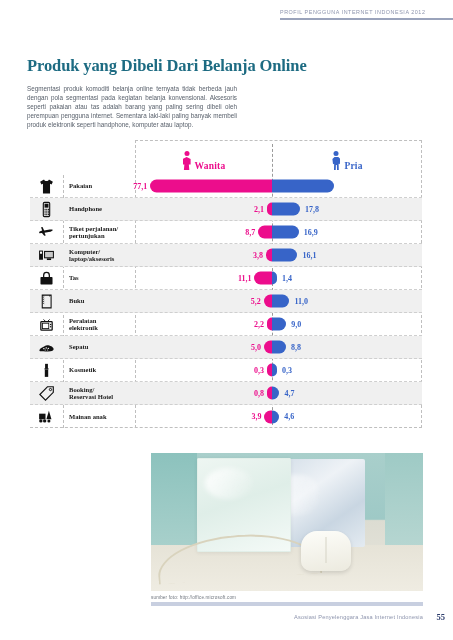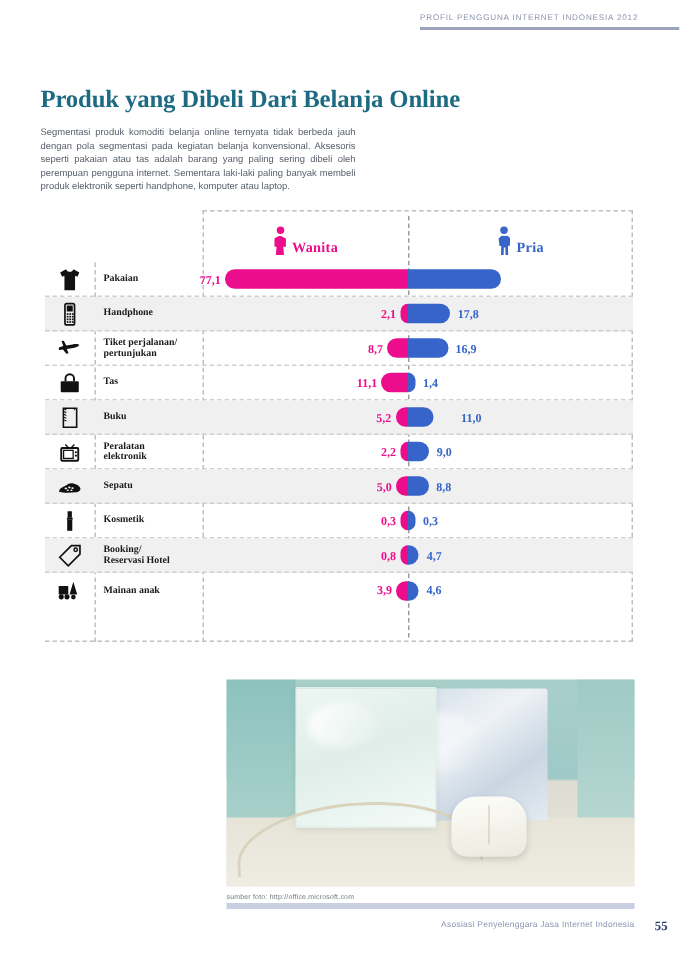--- a/index.html
+++ b/index.html
@@ -259,20 +259,40 @@
           <div class="name-cell">Tiket perjalanan/<br>pertunjukan</div>
           <div class="bar-cell">
             <div class="barwrap">
               <div class="bar w" style="left:123.254px;width:13.745999999999999px;"></div>
               <div class="bar p" style="left:137px;width:26.701999999999998px;"></div>
               <div class="val w" style="left: 101.254px; width: 19px;">8,7</div>
               <div class="val p" style="left:168.702px;">16,9</div>
             </div>
           </div>
         </div>
+        <div class="row alt">
+          <div class="icon-cell">
+            <svg width="17" height="17" viewBox="0 0 24 24" fill="#111">
+              <rect x="1.5" y="5" width="5.5" height="13" fill="#111"></rect>
+              <rect x="2.8" y="6.5" width="2.9" height="3" fill="#fff"></rect>
+              <rect x="8.5" y="5.5" width="14" height="10.5" fill="#111"></rect>
+              <rect x="10" y="7" width="11" height="7.5" fill="#c9c9c9"></rect>
+              <rect x="12.5" y="16" width="6" height="2.4" fill="#111"></rect>
+            </svg>
+          </div>
+          <div class="name-cell">Komputer/<br>laptop/aksesoris</div>
+          <div class="bar-cell">
+            <div class="barwrap">
+              <div class="bar w" style="left:130.996px;width:6.004px;"></div>
+              <div class="bar p" style="left:137px;width:25.438000000000002px;"></div>
+              <div class="val w" style="left: 108.996px; width: 19px;">3,8</div>
+              <div class="val p" style="left:167.438px;">16,1</div>
+            </div>
+          </div>
+        </div>
         <div class="row">
           <div class="icon-cell">
             <svg width="17" height="17" viewBox="0 0 24 24" fill="#111">
               <path d="M8 10V7.5a4 4 0 0 1 8 0V10" fill="none" stroke="#111" stroke-width="1.8"></path>
               <rect x="3.5" y="10" width="17" height="10.5" rx="1" fill="#111"></rect>
             </svg>
           </div>
           <div class="name-cell">Tas</div>
           <div class="bar-cell">
             <div class="barwrap">
@@ -290,21 +310,21 @@
               <path d="M6.6 3.6l2.2 1.1M6.6 6.2l2.2 1.1M6.6 8.8l2.2 1.1M6.6 11.4l2.2 1.1M6.6 14l2.2 1.1" stroke="#111" stroke-width="1"></path>
               <path d="M18.5 3l-2.6 2.2V3z" fill="#111"></path>
             </svg>
           </div>
           <div class="name-cell">Buku</div>
           <div class="bar-cell">
             <div class="barwrap">
               <div class="bar w" style="left:128.784px;width:8.216000000000001px;"></div>
               <div class="bar p" style="left:137px;width:17.380000000000003px;"></div>
               <div class="val w" style="left: 106.784px; width: 19px;">5,2</div>
-              <div class="val p" style="left:159.38px;margin-left:13px;">11,0</div>
+              <div class="val p" style="left:159.38px;">11,0</div>
             </div>
           </div>
         </div>
         <div class="row">
           <div class="icon-cell">
             <svg width="17" height="17" viewBox="0 0 24 24" fill="#111">
               <path d="M7.8 4.8 11 8M16.4 4.8 13.2 8" stroke="#111" stroke-width="1.3" fill="none"></path>
               <rect x="4" y="8" width="16" height="12" rx="1" fill="none" stroke="#111" stroke-width="1.8"></rect>
               <rect x="6.2" y="10.2" width="9" height="7.6" fill="none" stroke="#111" stroke-width="1.2"></rect>
               <circle cx="17.8" cy="12" r="1" fill="#111"></circle>

